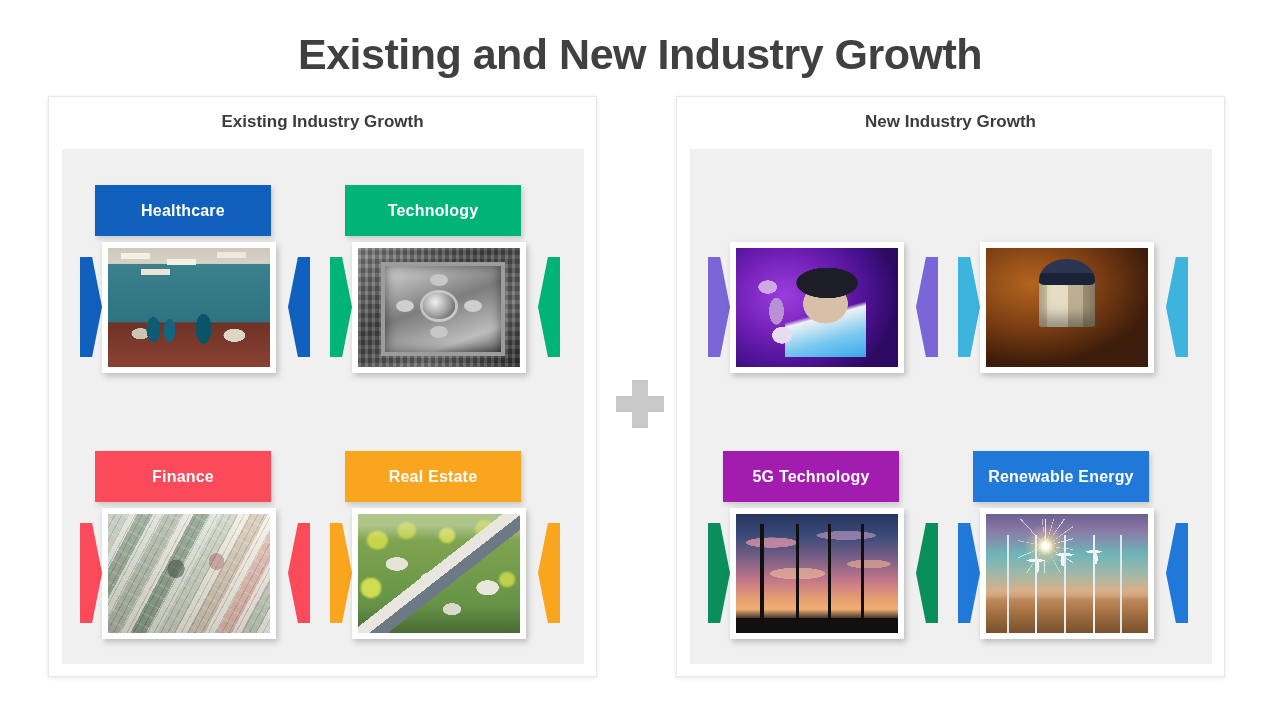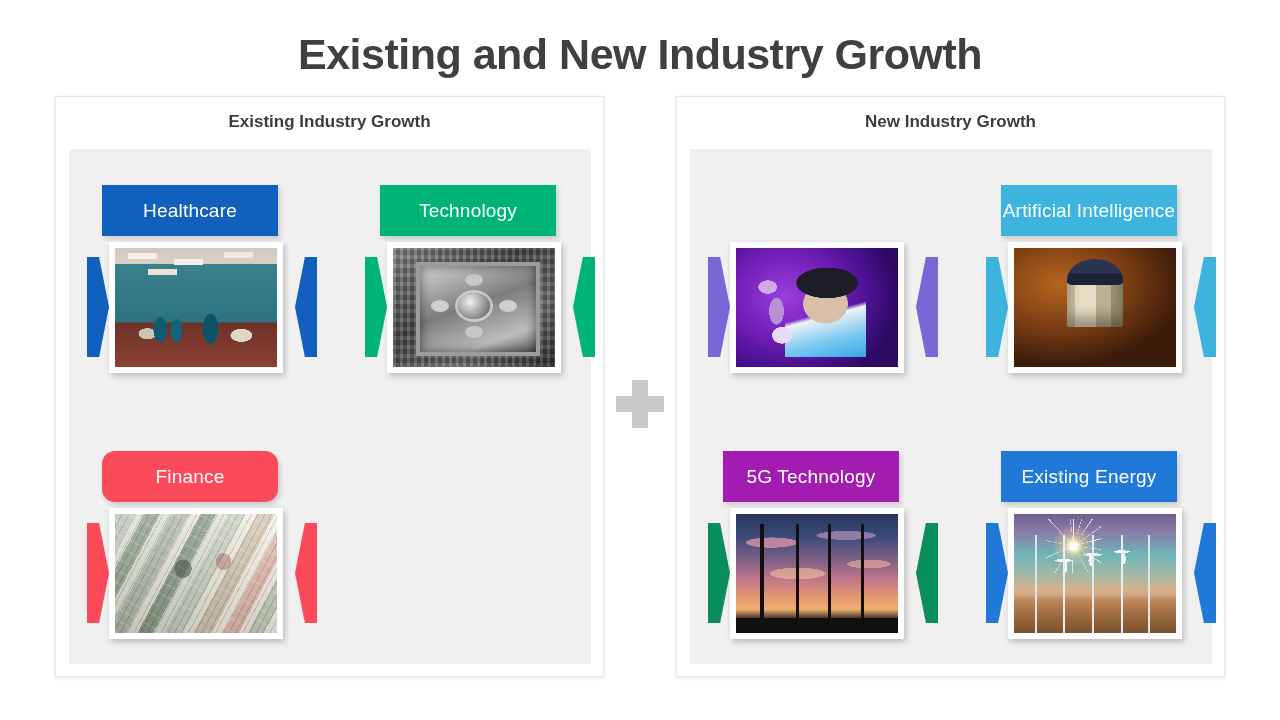--- a/index.html
+++ b/index.html
@@ -20,54 +20,54 @@
     white-space:nowrap;
   }
 
   
   .panel {
     position:absolute; top:96px; height:581px;
     background:#ffffff;
     border:1px solid #e8e8e8;
     box-shadow:0 1px 4px rgba(0,0,0,0.10);
   }
-  #panel-left  { left:55px;  width:549px; }
+  #panel-left  { left:48px;  width:549px; }
   #panel-right { left:676px; width:549px;padding-left:44px; }
 
   .panel-title {
     position:absolute; top:15px; left:0; width:100%;
     text-align:center;
     font-size:17px; font-weight:bold; color:#3c3c3c;
   }
 
   .panel-body {
     position:absolute; left:13px; top:52px;
     width:522px; height:515px;
     background:#f0f0f0;
   }
 
   
   .item {
     position:absolute;
     width:230px; height:212px;
   }
   .col-a { left:18px; }
-  .col-b { left:268px;margin-left:28px; }
+  .col-b { left:268px; }
   .row-1 { top:36px; }
   .row-2 { top:302px; }
 
   
   .label-bar {
     position:absolute; left:15px; top:0;
     width:176px; height:51px;
     display:flex; align-items:center; justify-content:center;
     box-shadow:2px 3px 5px rgba(0,0,0,0.16);
   }
   .label-bar span {
-    color:#ffffff; font-size:19px; font-weight:normal;
+    color:#ffffff; font-size:16px; font-weight:bold;
     letter-spacing:0.2px; white-space:nowrap;
   }
 
   
   .photo-frame {
     position:absolute; left:22px; top:57px;
     width:174px; height:131px;
     background:#ffffff;
     padding:6px;
     box-shadow:2px 3px 6px rgba(0,0,0,0.22);
@@ -341,28 +341,38 @@
           <span>Technology</span>
         </div>
         <div class="photo-frame">
           <div class="photo ph-chip"></div>
         </div>
       </div>
 
       <div class="item col-a row-2">
         <div class="chev chev-l" style="background: rgb(251, 74, 90);"></div>
         <div class="chev chev-r" style="background: rgb(251, 74, 90);"></div>
-        <div class="label-bar" style="background: rgb(251, 74, 90); border-radius: 13px;">
+        <div class="label-bar" style="background: rgb(251, 74, 90);">
           <span>Finance</span>
         </div>
         <div class="photo-frame">
           <div class="photo ph-money"></div>
         </div>
       </div>
 
+      <div class="item col-b row-2">
+        <div class="chev chev-l" style="background: rgb(249, 166, 30);"></div>
+        <div class="chev chev-r" style="background: rgb(249, 166, 30);"></div>
+        <div class="label-bar" style="background: rgb(249, 166, 30);">
+          <span>Real Estate</span>
+        </div>
+        <div class="photo-frame">
+          <div class="photo ph-suburb"></div>
+        </div>
+      </div>
 
     </div>
   </div>
 
   <div id="plus-divider">
     <div class="bar-h"></div>
     <div class="bar-v"></div>
   </div>
 
   <div class="panel" id="panel-right">
@@ -373,44 +383,41 @@
         <div class="chev chev-l" style="background: rgb(122, 102, 214);"></div>
         <div class="chev chev-r" style="background: rgb(122, 102, 214);"></div>
         <div class="photo-frame">
           <div class="photo ph-vr"></div>
         </div>
       </div>
 
       <div class="item col-b row-1">
         <div class="chev chev-l" style="background: rgb(60, 180, 221);"></div>
         <div class="chev chev-r" style="background: rgb(60, 180, 221);"></div>
-        <div class="label-bar" style="background: rgb(60, 180, 221);">
-          <span>Artificial Intelligence</span>
-        </div>
         <div class="photo-frame">
           <div class="photo ph-droid"></div>
         </div>
       </div>
 
       <div class="item col-a row-2">
         <div class="chev chev-l" style="background: rgb(10, 143, 92);"></div>
         <div class="chev chev-r" style="background: rgb(10, 143, 92);"></div>
         <div class="label-bar" style="background: #a21caf;">
           <span>5G Technology</span>
         </div>
         <div class="photo-frame">
           <div class="photo ph-towers"></div>
         </div>
       </div>
 
       <div class="item col-b row-2">
         <div class="chev chev-l" style="background: rgb(32, 121, 216);"></div>
         <div class="chev chev-r" style="background: rgb(32, 121, 216);"></div>
         <div class="label-bar" style="background: rgb(32, 121, 216);">
-          <span>Existing Energy</span>
+          <span>Renewable Energy</span>
         </div>
         <div class="photo-frame">
           <div class="photo ph-wind"></div>
         </div>
       </div>
 
     </div>
   </div>
 
 </div>

